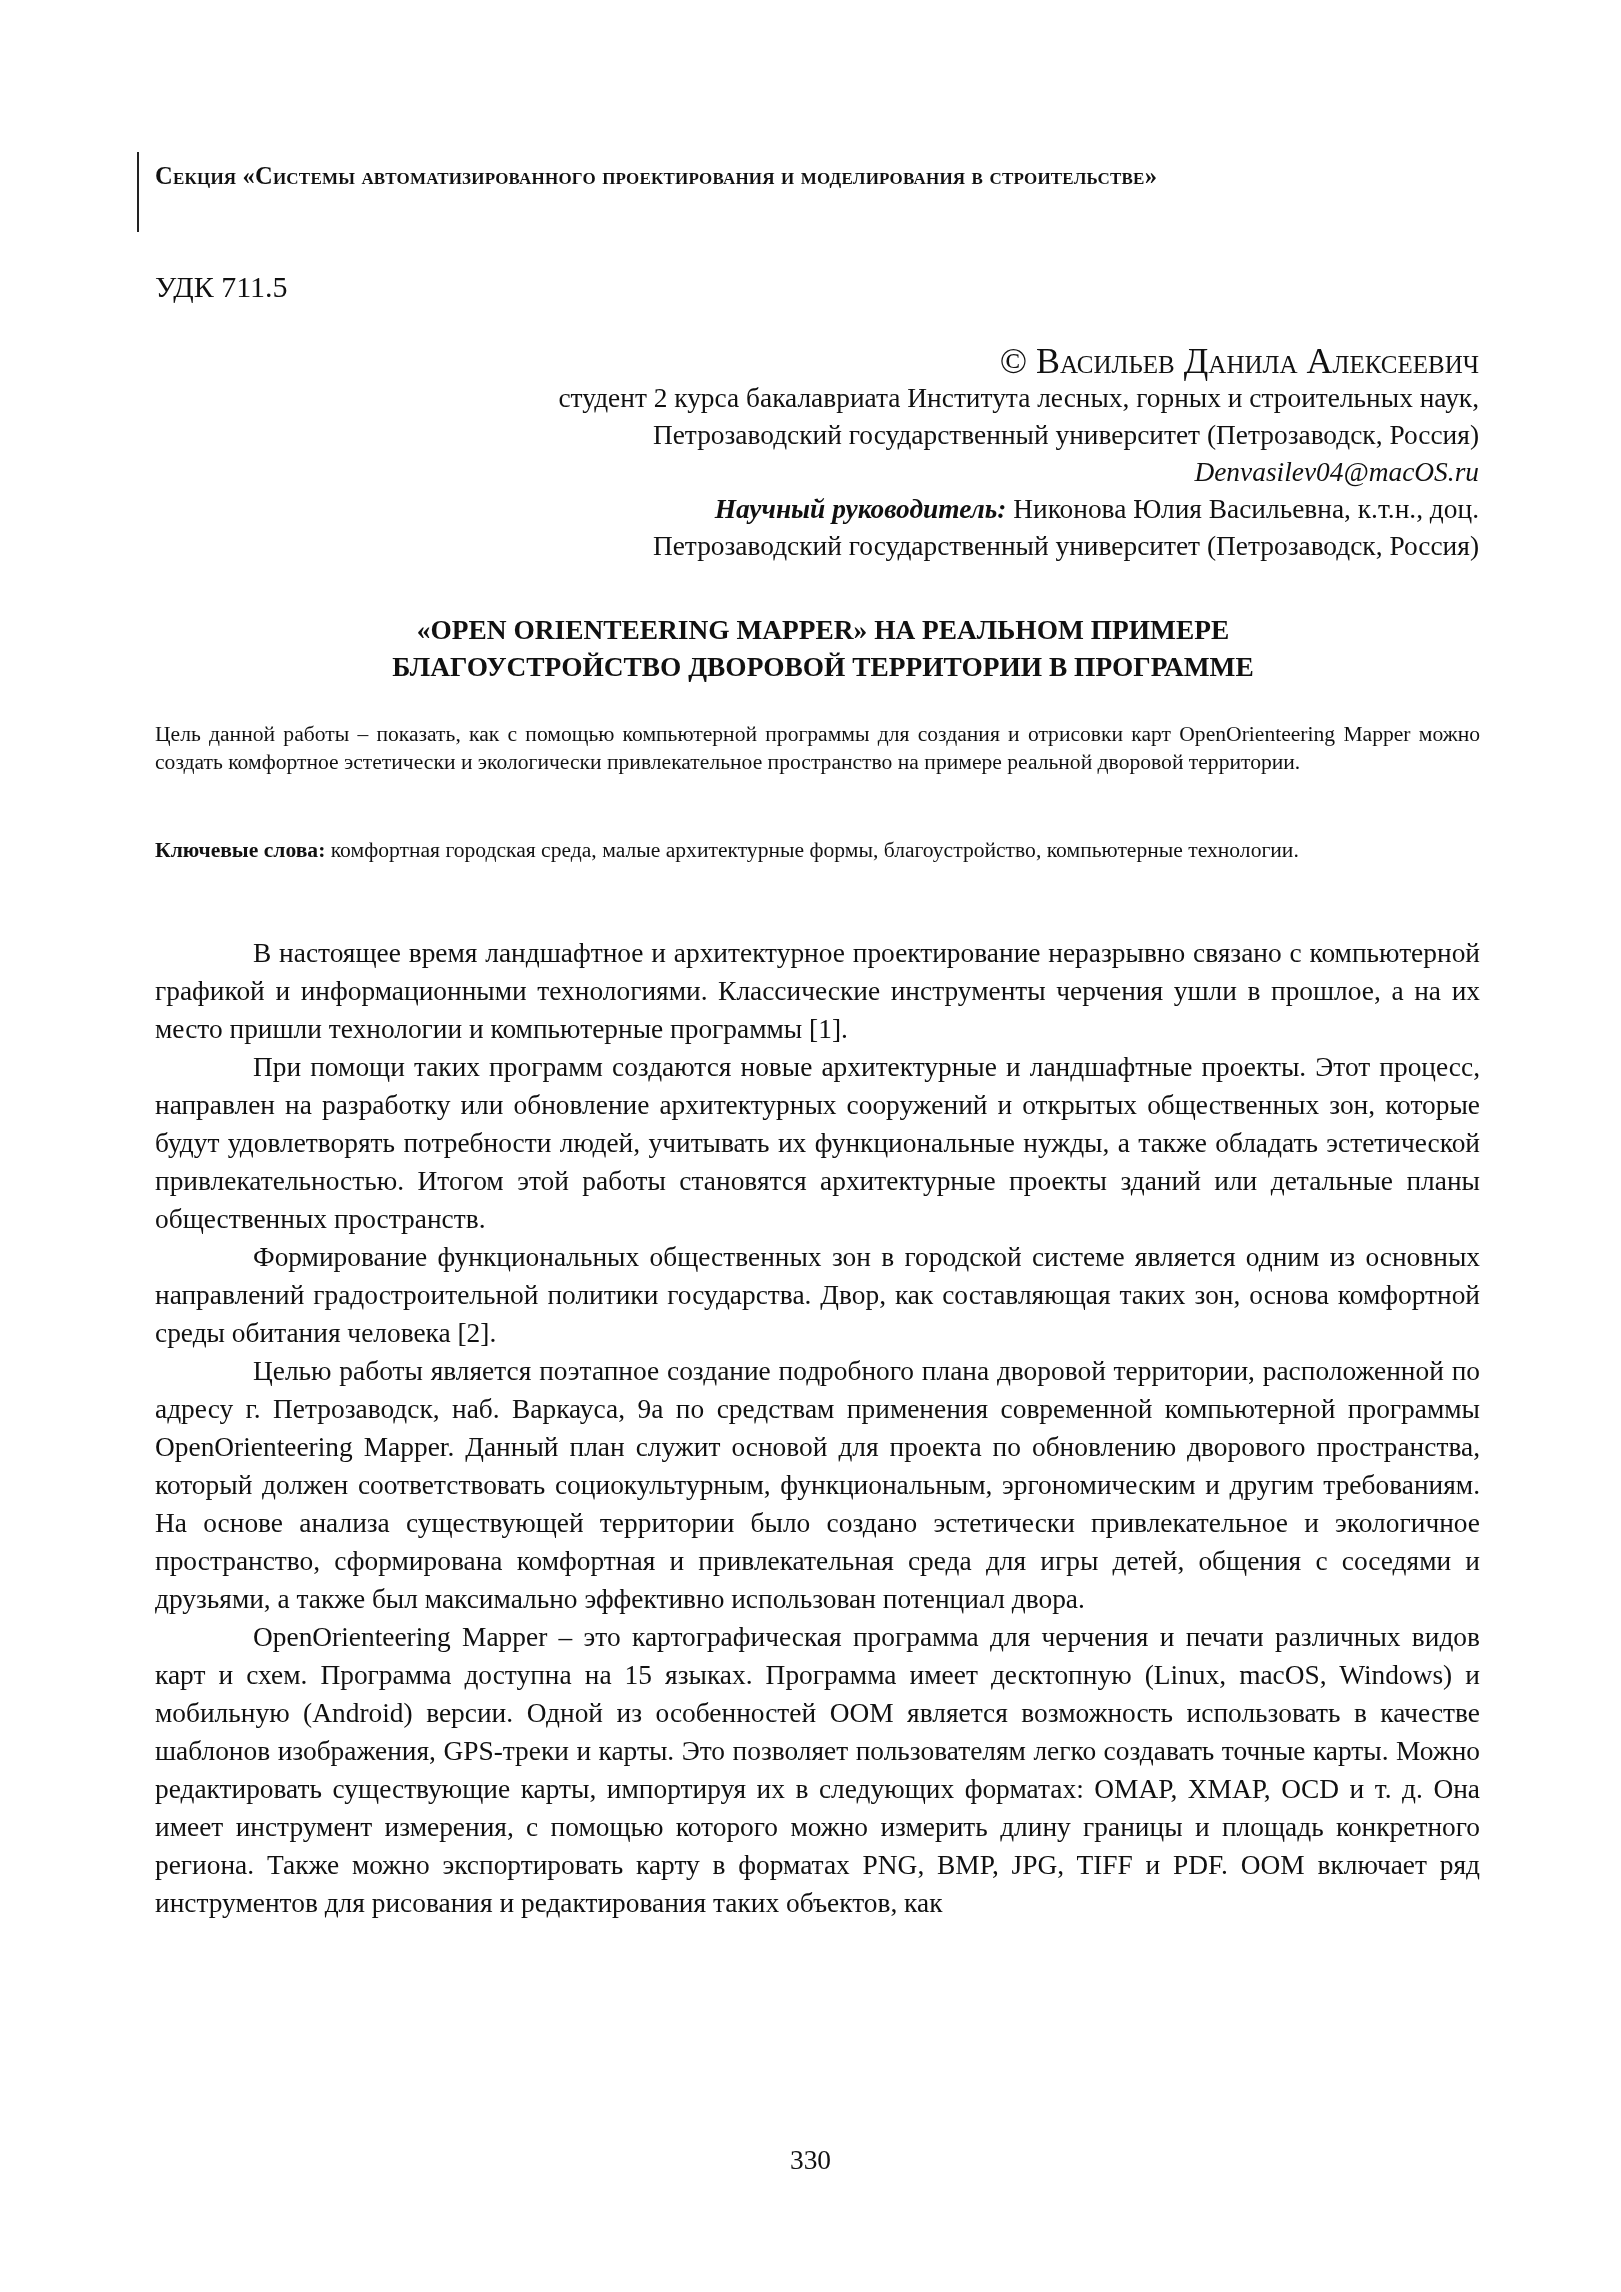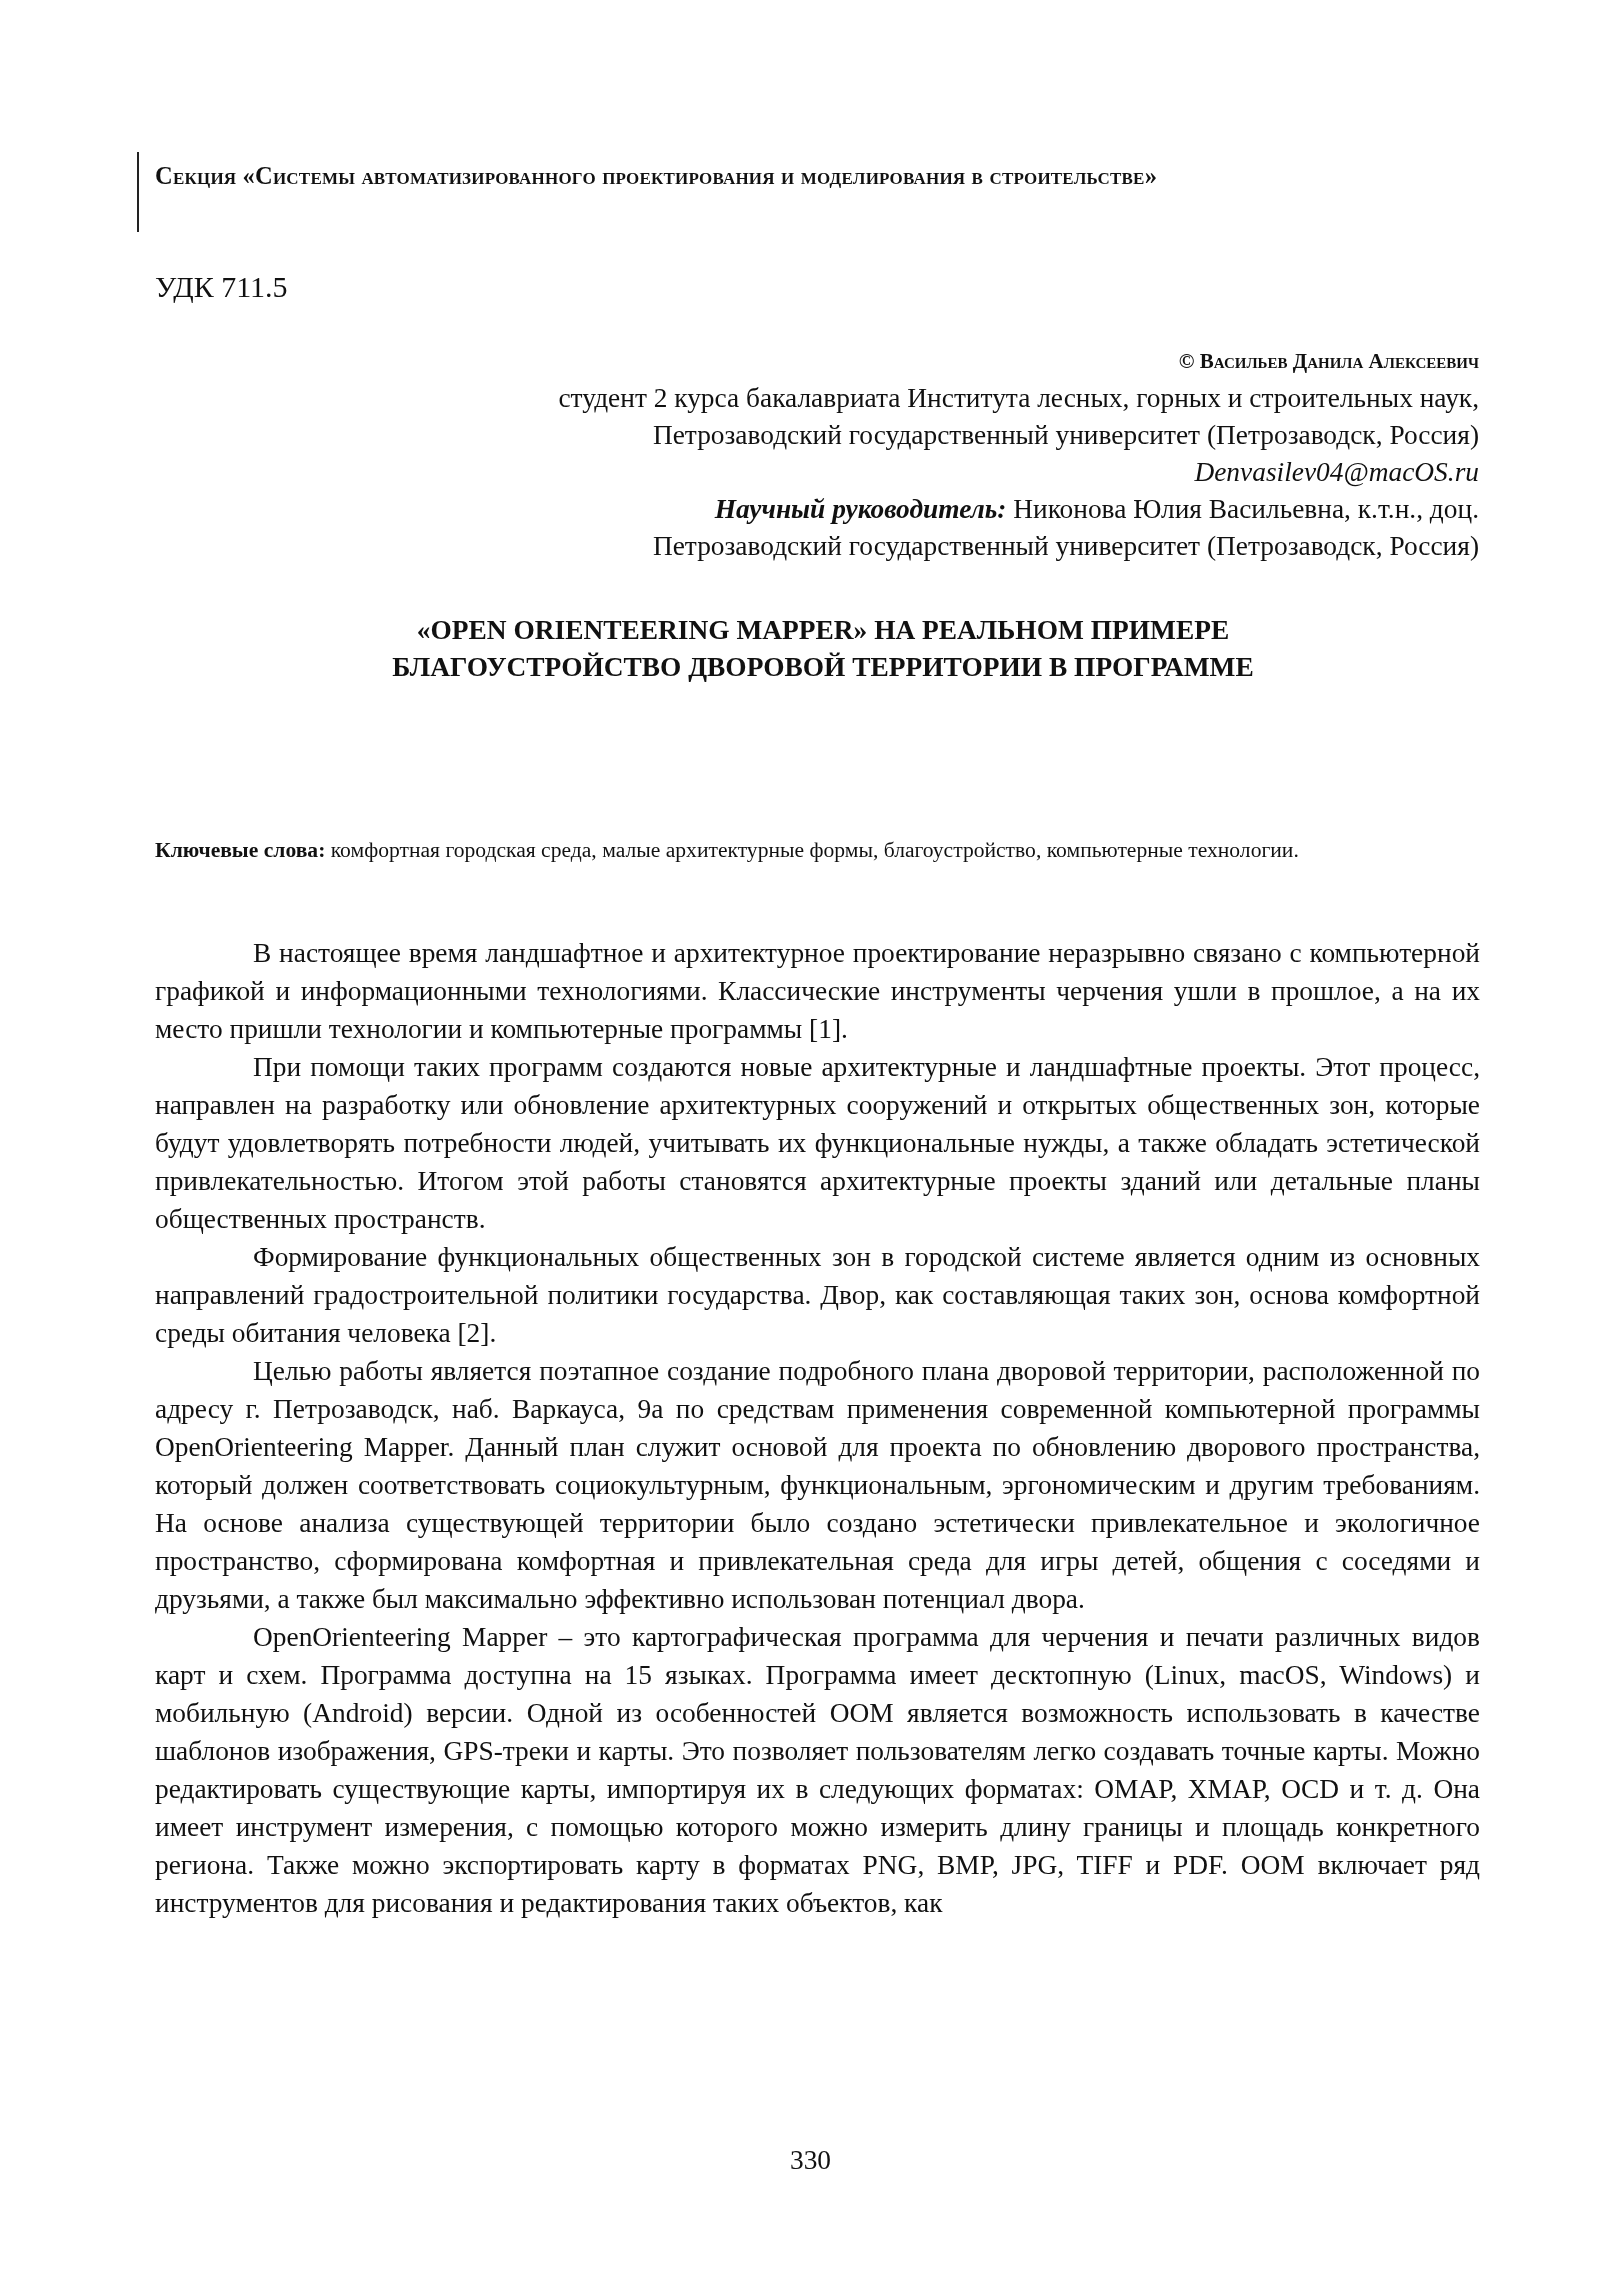--- a/index.html
+++ b/index.html
@@ -19,21 +19,21 @@
       text-align: justify; text-align-last: left; letter-spacing: 0.2px;
       font-variant: small-caps;
     }
 
     .udk { position: absolute; left: 155px; top: 270px; font-size: 30px; }
 
     .author-block {
       position: absolute; right: 142px; top: 343px; width: 1176px;
       text-align: right; font-size: 27.4px; line-height: 37px;
     }
-    .author-name { font-weight: bold; font-variant: small-caps; font-size: 21px; }
+    .author-name { font-weight: normal; font-variant: small-caps; font-size: 36px; }
     .email { font-style: italic; }
     .supervisor-label { font-weight: bold; font-style: italic; }
 
     .title {
       position: absolute; left: 137px; top: 612px; width: 1372px;
       text-align: center; font-weight: bold; font-size: 27.4px; line-height: 37px;
     }
 
     .abstract {
       position: absolute; left: 155px; top: 720px; width: 1325px;
@@ -75,20 +75,21 @@
     <div class="email">Denvasilev04@macOS.ru</div>
     <div><span class="supervisor-label">Научный руководитель:</span><span> Никонова Юлия Васильевна, к.т.н., доц.</span></div>
     <div>Петрозаводский государственный университет (Петрозаводск, Россия)</div>
   </div>
 
   <div class="title">
     <div>«OPEN ORIENTEERING MAPPER» НА РЕАЛЬНОМ ПРИМЕРЕ</div>
     <div>БЛАГОУСТРОЙСТВО ДВОРОВОЙ ТЕРРИТОРИИ В ПРОГРАММЕ</div>
   </div>
 
+  <div class="abstract">Цель данной работы – показать, как с помощью компьютерной программы для создания и отрисовки карт OpenOrienteering Mapper можно создать комфортное эстетически и экологически привлекательное пространство на примере реальной дворовой территории.</div>
 
   <div class="keywords"><span class="keywords-label">Ключевые слова:</span><span> комфортная городская среда, малые архитектурные формы, благоустройство, компьютерные технологии.</span></div>
 
   <div class="body-text">
     <p>В настоящее время ландшафтное и архитектурное проектирование неразрывно связано с компьютерной графикой и информационными технологиями. Классические инструменты черчения ушли в прошлое, а на их место пришли технологии и компьютерные программы [1].</p>
     <p>При помощи таких программ создаются новые архитектурные и ландшафтные проекты. Этот процесс, направлен на разработку или обновление архитектурных сооружений и открытых общественных зон, которые будут удовлетворять потребности людей, учитывать их функциональные нужды, а также обладать эстетической привлекательностью. Итогом этой работы становятся архитектурные проекты зданий или детальные планы общественных пространств.</p>
     <p>Формирование функциональных общественных зон в городской системе является одним из основных направлений градостроительной политики государства. Двор, как составляющая таких зон, основа комфортной среды обитания человека [2].</p>
     <p>Целью работы является поэтапное создание подробного плана дворовой территории, расположенной по адресу г. Петрозаводск, наб. Варкауса, 9а по средствам применения современной компьютерной программы OpenOrienteering Mapper. Данный план служит основой для проекта по обновлению дворового пространства, который должен соответствовать социокультурным, функциональным, эргономическим и другим требованиям. На основе анализа существующей территории было создано эстетически привлекательное и экологичное пространство, сформирована комфортная и привлекательная среда для игры детей, общения с соседями и друзьями, а также был максимально эффективно использован потенциал двора.</p>
     <p>OpenOrienteering Mapper – это картографическая программа для черчения и печати различных видов карт и схем. Программа доступна на 15 языках. Программа имеет десктопную (Linux, macOS, Windows) и мобильную (Android) версии. Одной из особенностей OOM является возможность использовать в качестве шаблонов изображения, GPS-треки и карты. Это позволяет пользователям легко создавать точные карты. Можно редактировать существующие карты, импортируя их в следующих форматах: OMAP, XMAP, OCD и т. д. Она имеет инструмент измерения, с помощью которого можно измерить длину границы и площадь конкретного региона. Также можно экспортировать карту в форматах PNG, BMP, JPG, TIFF и PDF. OOM включает ряд инструментов для рисования и редактирования таких объектов, как</p>
   </div>

